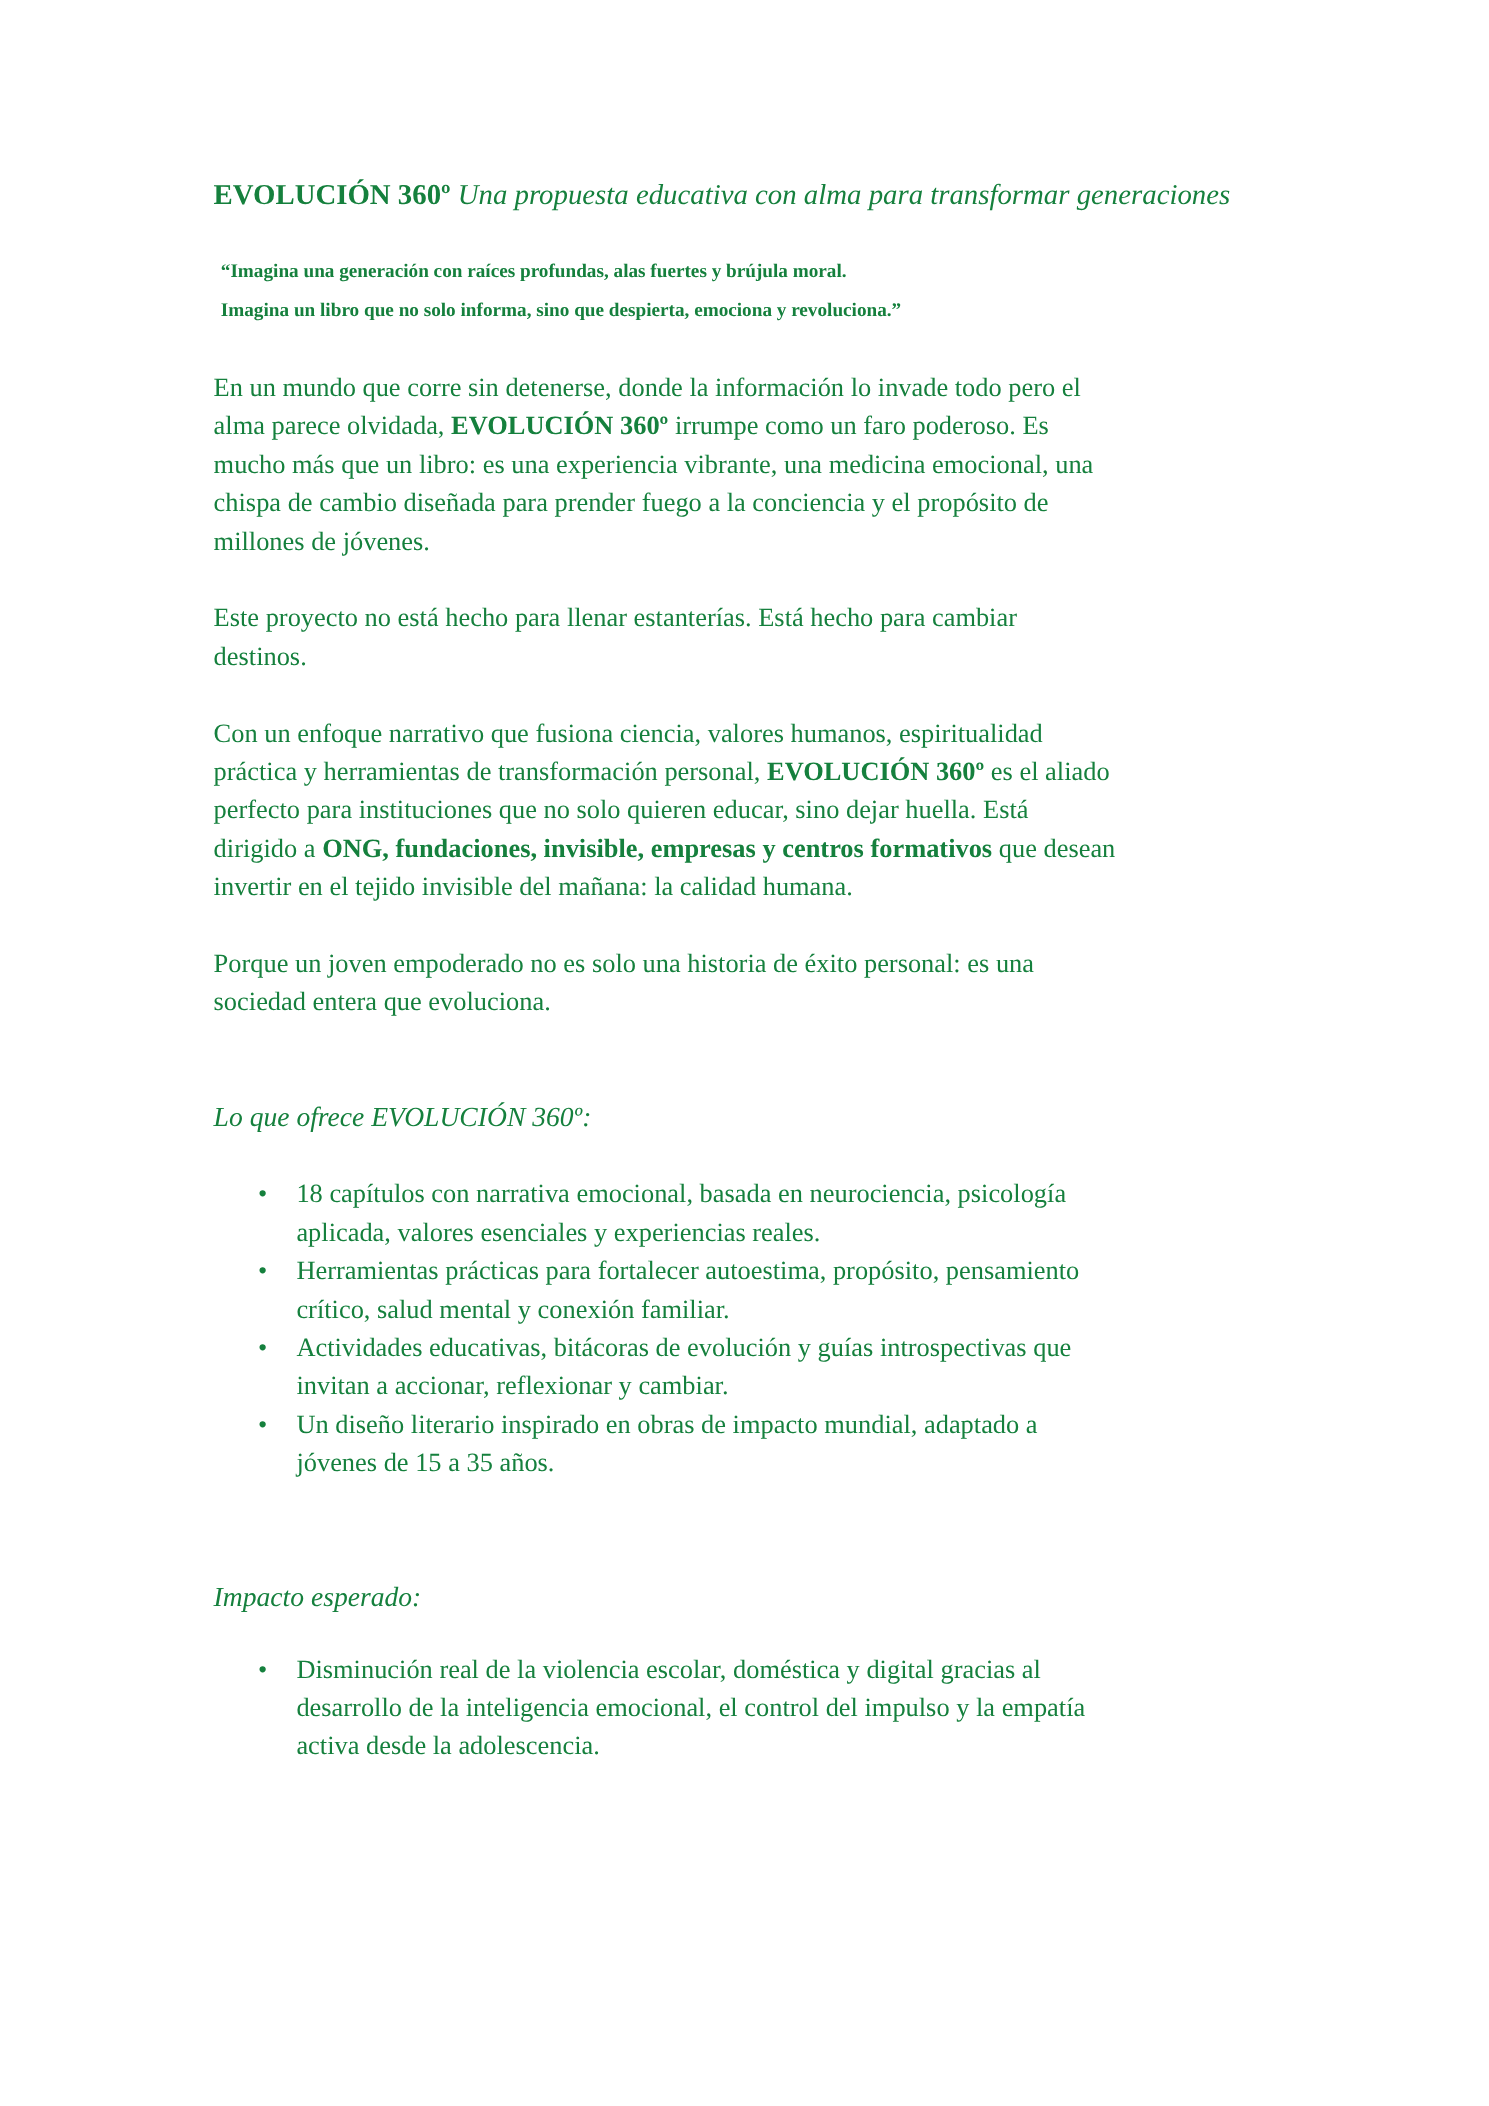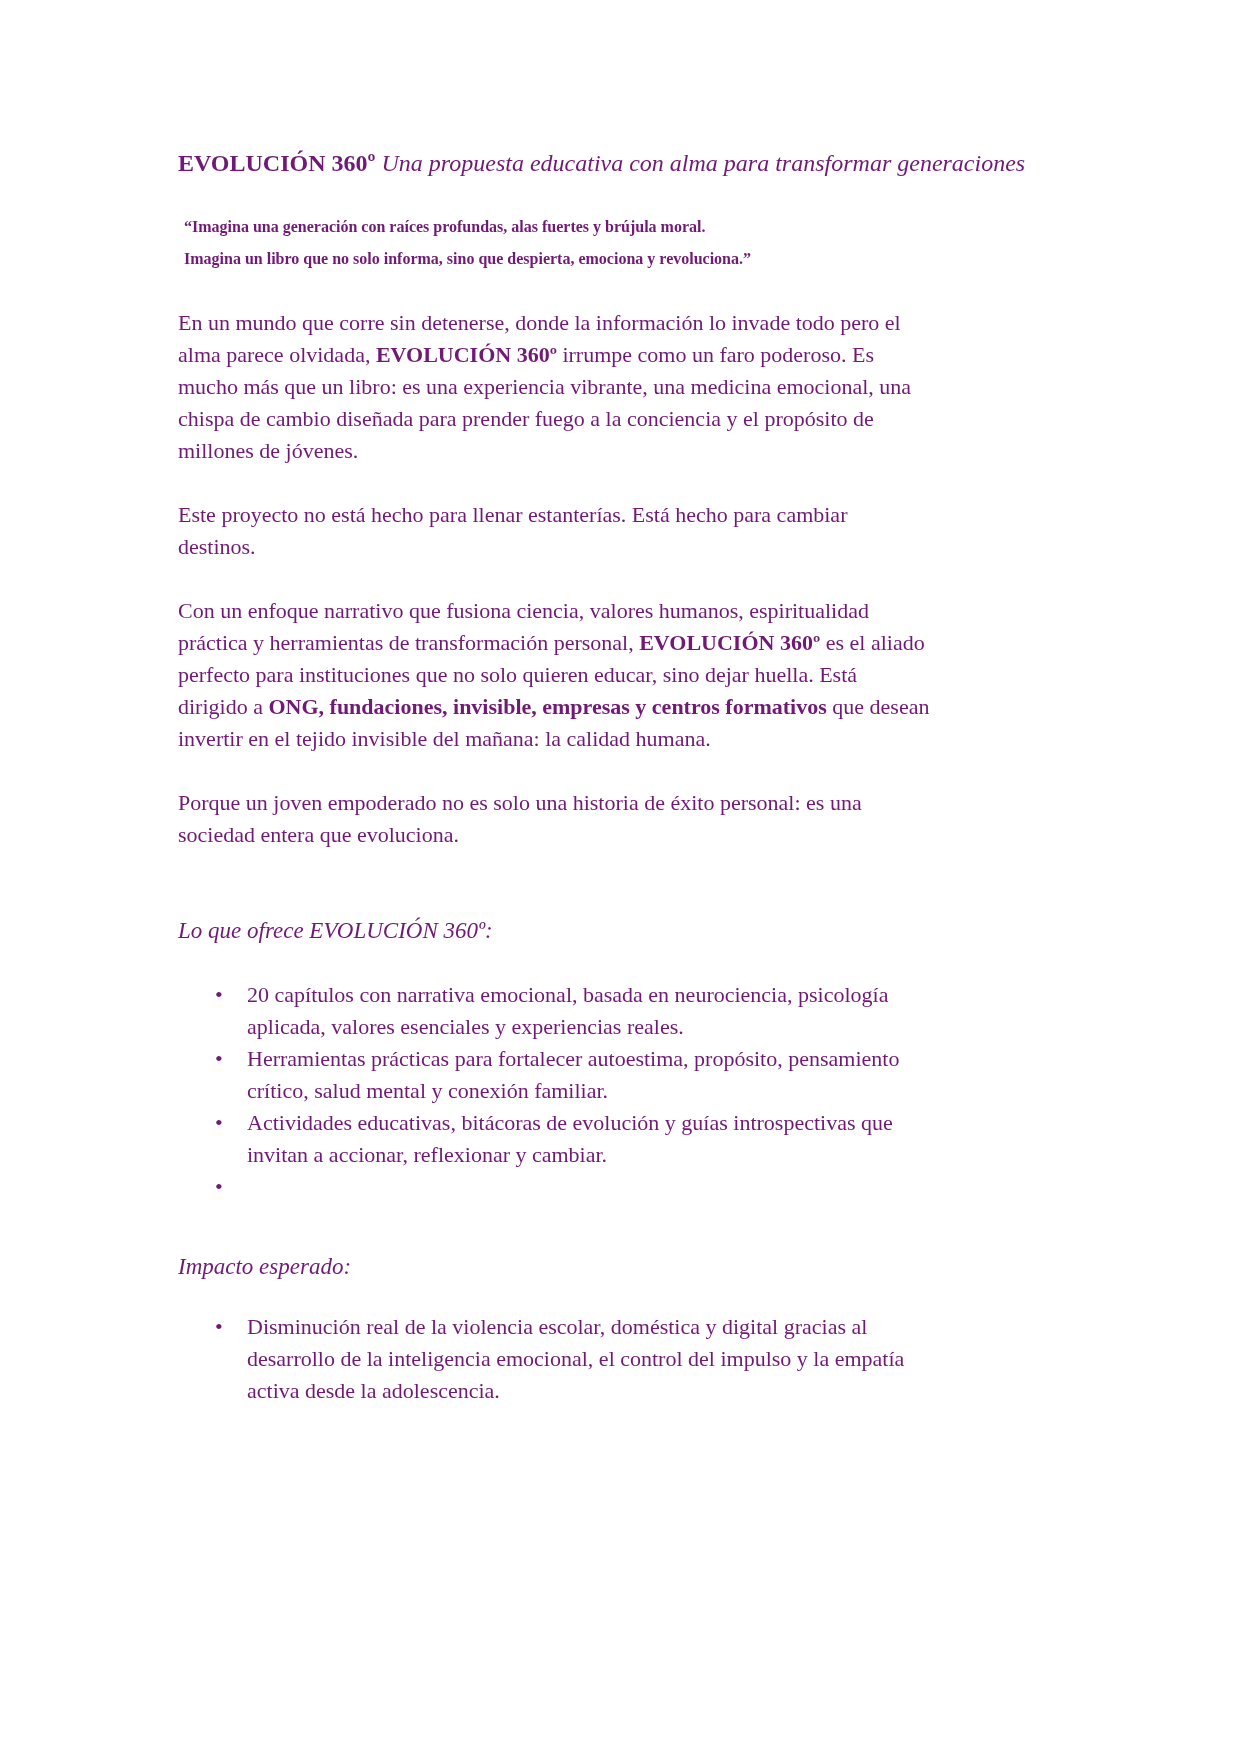--- a/index.html
+++ b/index.html
@@ -5,21 +5,21 @@
   html, body {
     margin: 0;
     padding: 0;
     background: #ffffff;
   }
   .page {
     position: relative;
     width: 1241px;
     height: 1755px;
     background: #ffffff;
-    color: #701a75;
+    color: #15803d;
     font-family: "Liberation Serif", "DejaVu Serif", serif;
     overflow: hidden;
   }
   .content {
     position: absolute;
     left: 178px;
     top: 147px;
     width: 1000px;
     font-size: 22px;
     line-height: 32px;
@@ -75,27 +75,28 @@
     <p class="body"><span>Con un enfoque narrativo que fusiona ciencia, valores humanos, espiritualidad
 práctica y herramientas de transformación personal, </span><span class="b">EVOLUCIÓN 360º</span><span> es el aliado
 perfecto para instituciones que no solo quieren educar, sino dejar huella. Está
 dirigido a </span><span class="b">ONG, fundaciones, invisible, empresas y centros formativos</span><span> que desean
 invertir en el tejido invisible del mañana: la calidad humana.</span></p>
     <p class="body"><span>Porque un joven empoderado no es solo una historia de éxito personal: es una
 sociedad entera que evoluciona.</span></p>
 
     <h2 class="section">Lo que ofrece EVOLUCIÓN 360º:</h2>
     <ul class="bullets">
-      <li><span class="dot">•</span><span>20 capítulos con narrativa emocional, basada en neurociencia, psicología
+      <li><span class="dot">•</span><span>18 capítulos con narrativa emocional, basada en neurociencia, psicología
 aplicada, valores esenciales y experiencias reales.</span></li>
       <li><span class="dot">•</span><span>Herramientas prácticas para fortalecer autoestima, propósito, pensamiento
 crítico, salud mental y conexión familiar.</span></li>
       <li><span class="dot">•</span><span>Actividades educativas, bitácoras de evolución y guías introspectivas que
 invitan a accionar, reflexionar y cambiar.</span></li>
-      <li><span class="dot">•</span></li>
+      <li><span class="dot">•</span><span>Un diseño literario inspirado en obras de impacto mundial, adaptado a
+jóvenes de 15 a 35 años.</span></li>
     </ul>
 
     <h2 class="section second">Impacto esperado:</h2>
     <ul class="bullets">
       <li><span class="dot">•</span><span>Disminución real de la violencia escolar, doméstica y digital gracias al
 desarrollo de la inteligencia emocional, el control del impulso y la empatía
 activa desde la adolescencia.</span></li>
     </ul>
   </div>
 </div>

